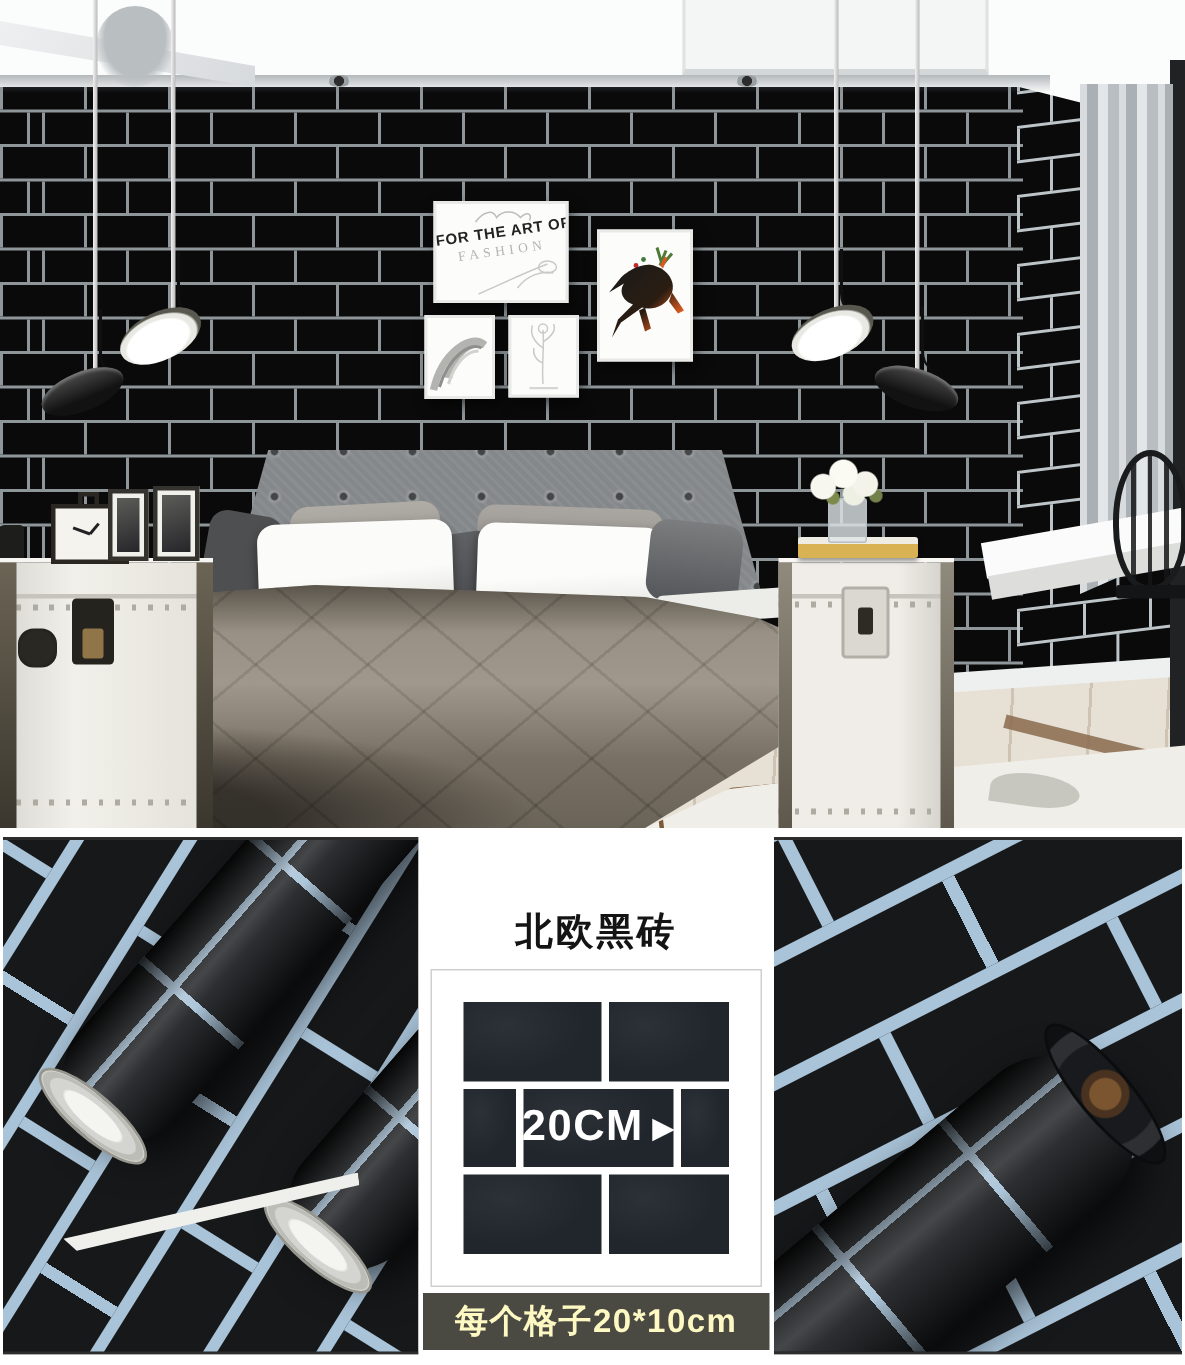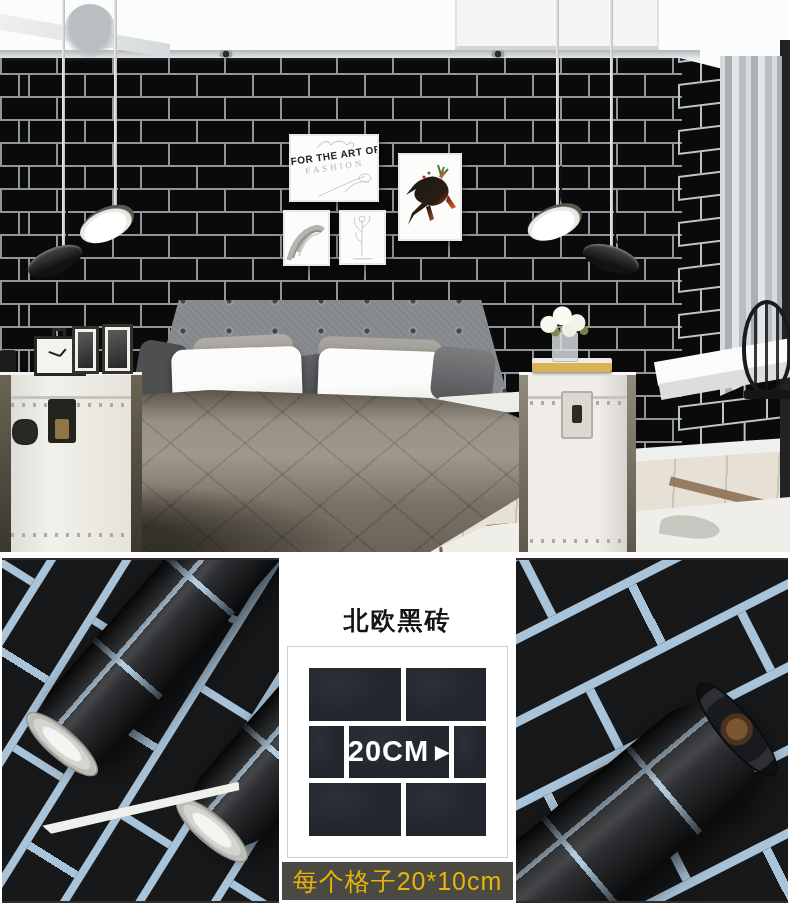--- a/index.html
+++ b/index.html
@@ -152,21 +152,21 @@
   .diagram{position:absolute;left:8px;top:88px;width:221px;height:212px;background:#fff;border:1px solid #cfcfcf;padding:21px;box-sizing:border-box;}
   .diag-grid{display:grid;width:100%;height:100%;grid-template-rows:repeat(3,1fr);gap:5px;}
   .diag-row{display:grid;gap:5px;}
   .r1{grid-template-columns:52% 1fr;}
   .r2{grid-template-columns:20% 56% 1fr;}
   .r3{grid-template-columns:52% 1fr;}
   .brick{background:#21262d;background-image:radial-gradient(ellipse at 30% 30%,rgba(255,255,255,.05),transparent 60%);}
   .brick-label{display:flex;align-items:center;justify-content:center;color:#fff;font-weight:700;font-size:29px;letter-spacing:1px;}
   .brick-label .arrow{font-size:18px;margin-left:6px;}
   .caption-bar{position:absolute;left:3px;bottom:3px;width:231px;height:38px;background:#4a4a42;
-      display:flex;align-items:center;justify-content:center;color:#eab308;font-size:25px;letter-spacing:1px;}
+      display:flex;align-items:center;justify-content:center;color:#fef9c3;font-size:22px;letter-spacing:1px;font-weight:bold;}
   .bottom-strip{position:absolute;left:0;top:903px;width:790px;height:7px;background:#fff;}
 </style>
 </head>
 <body>
 
 <div class="canvas">
 
   <div class="scene">
     <div class="wall-main" id="wallMain">
         <div style="height: 23px; box-sizing: border-box; border-bottom: 2px solid rgb(142, 150, 154); background-image: repeating-linear-gradient(90deg, rgb(142, 150, 154) 0px, rgb(142, 150, 154) 2px, transparent 2px, transparent 56px); background-position-x: 0px;"></div>

